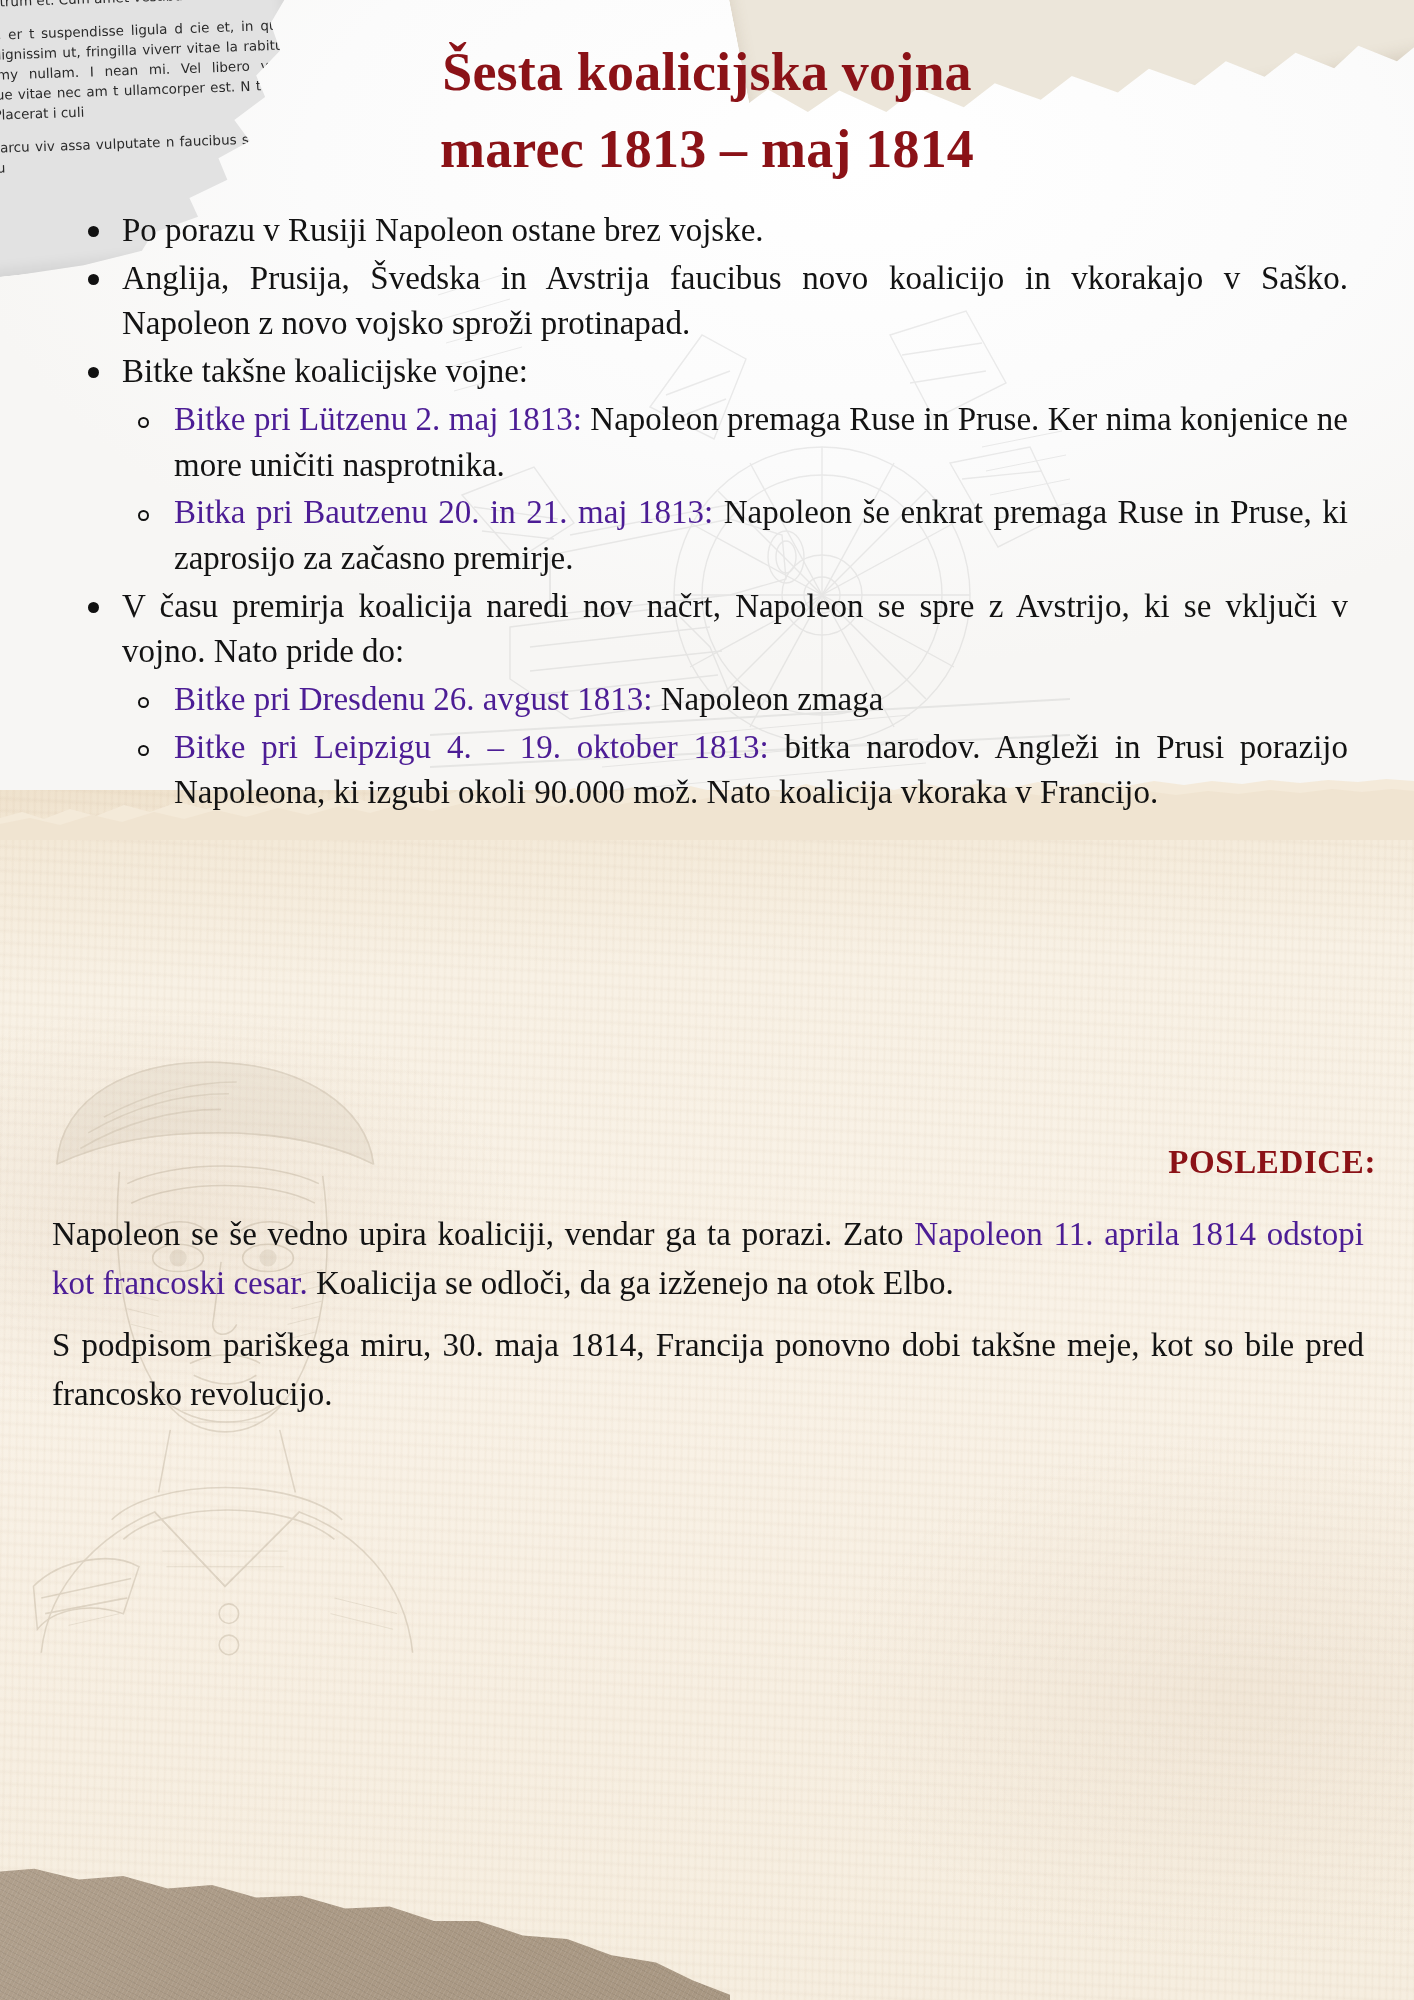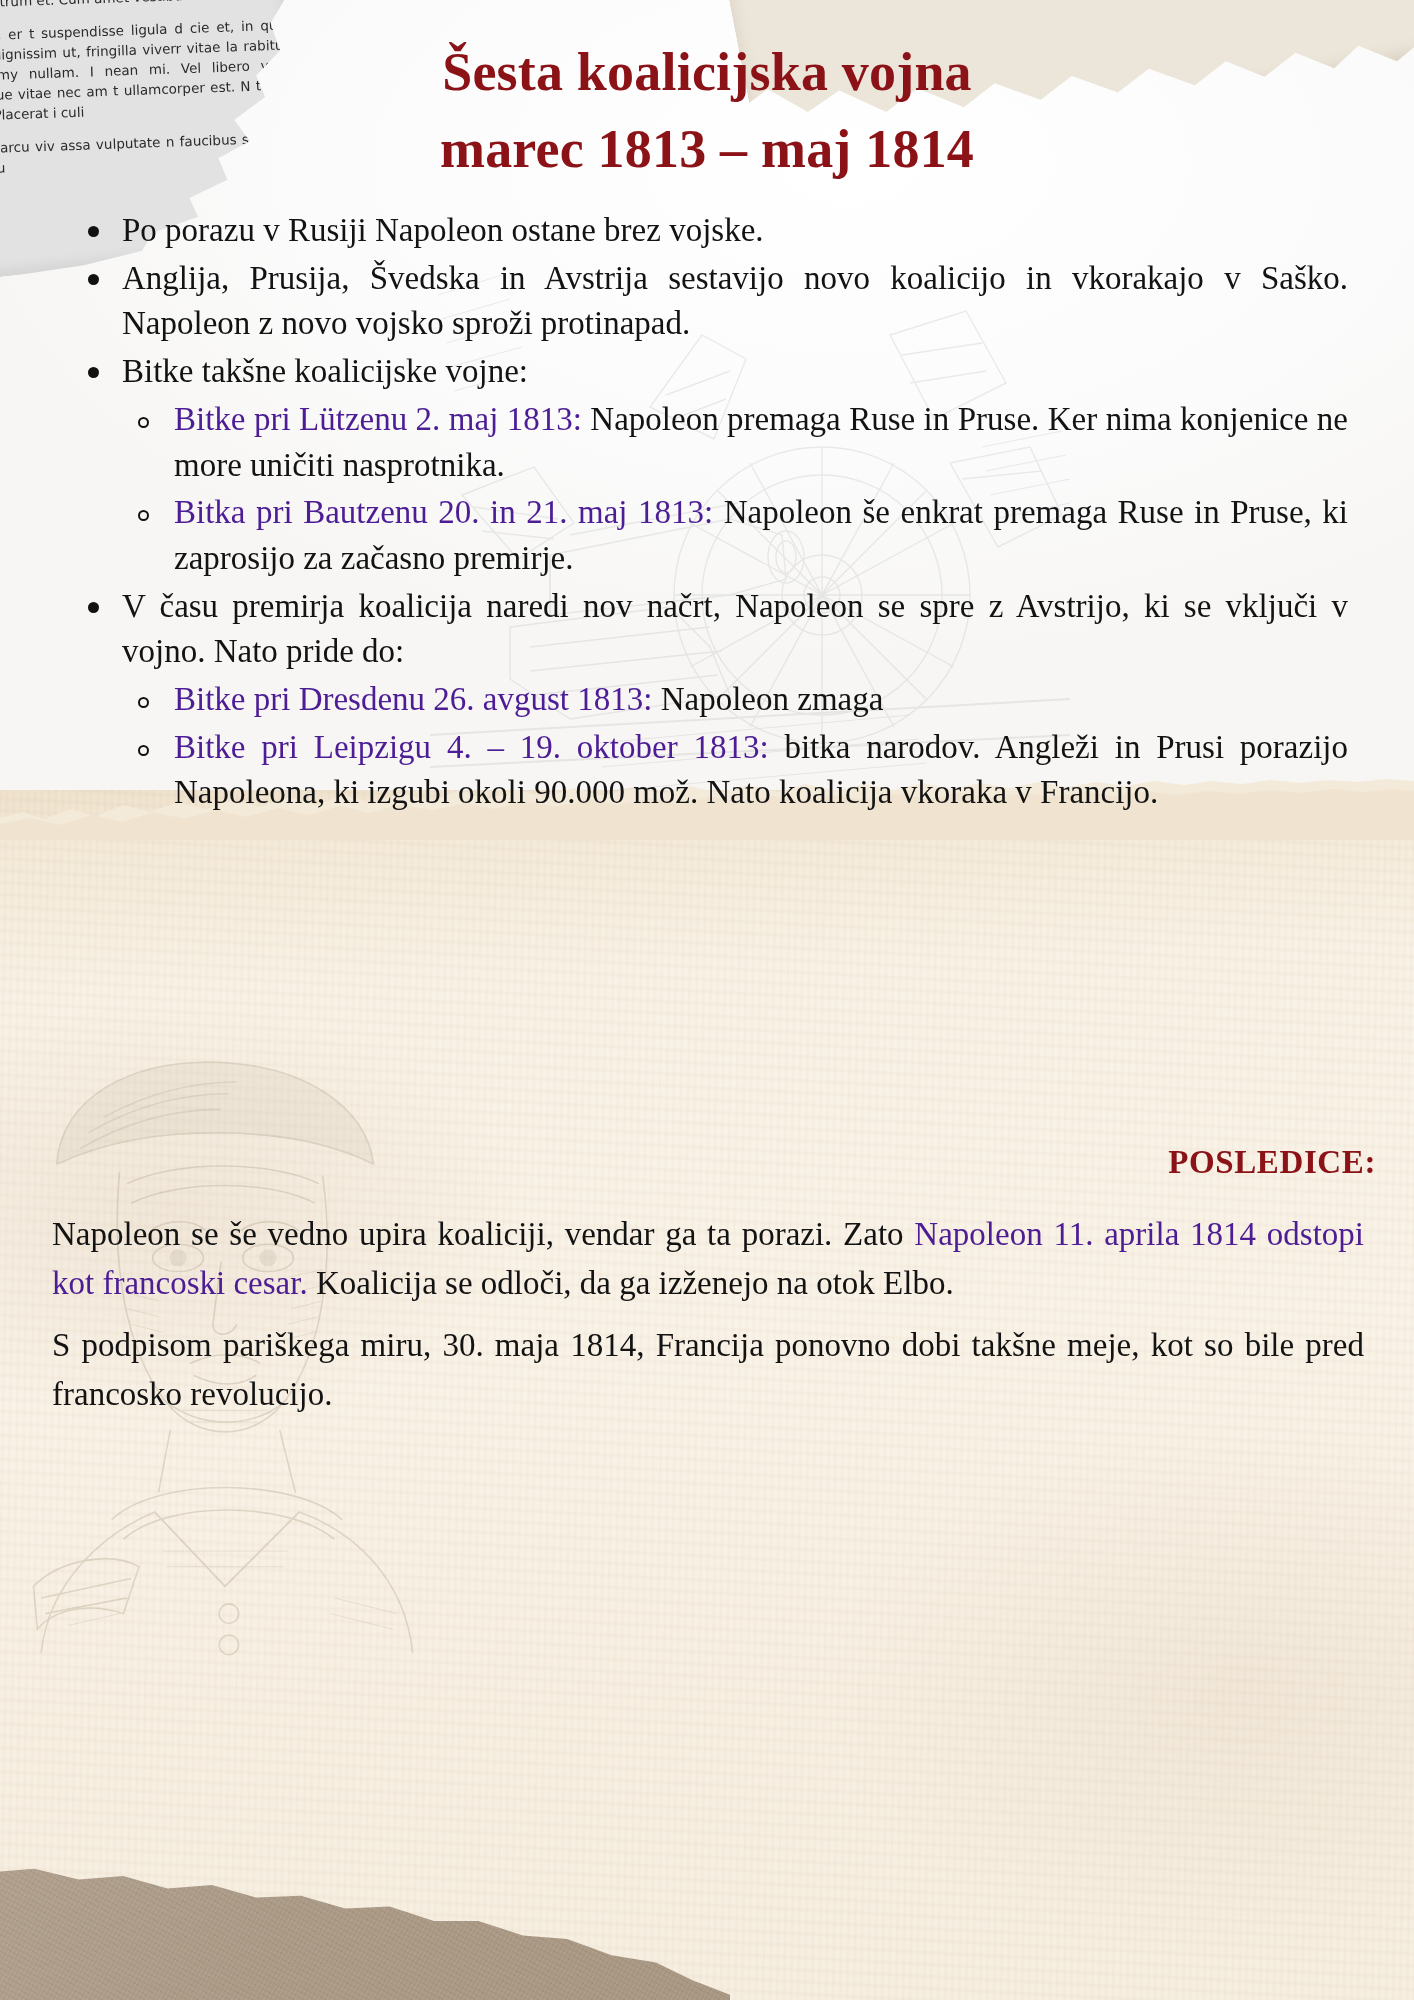--- a/index.html
+++ b/index.html
@@ -339,21 +339,21 @@
     </div>
 
     <div class="body-block">
       <ul class="lvl1">
 
         <li>
           <span>Po porazu v Rusiji Napoleon ostane brez vojske.</span>
         </li>
 
         <li>
-          <span>Anglija, Prusija, Švedska in Avstrija sestavijo novo koalicijo in vkorakajo v Saško. Napoleon z novo vojsko sproži protinapad.</span>
+          <span>Anglija, Prusija, Švedska in Avstrija faucibus novo koalicijo in vkorakajo v Saško. Napoleon z novo vojsko sproži protinapad.</span>
         </li>
 
         <li>
           <span>Bitke takšne koalicijske vojne:</span>
           <ul class="lvl2">
             <li>
               <span class="hl">Bitke pri Lützenu 2. maj 1813:</span><span> Napoleon premaga Ruse in Pruse. Ker nima konjenice ne more uničiti nasprotnika.</span>
             </li>
             <li>
               <span class="hl">Bitka pri Bautzenu 20. in 21. maj 1813:</span><span> Napoleon še enkrat premaga Ruse in Pruse, ki zaprosijo za začasno premirje.</span>

